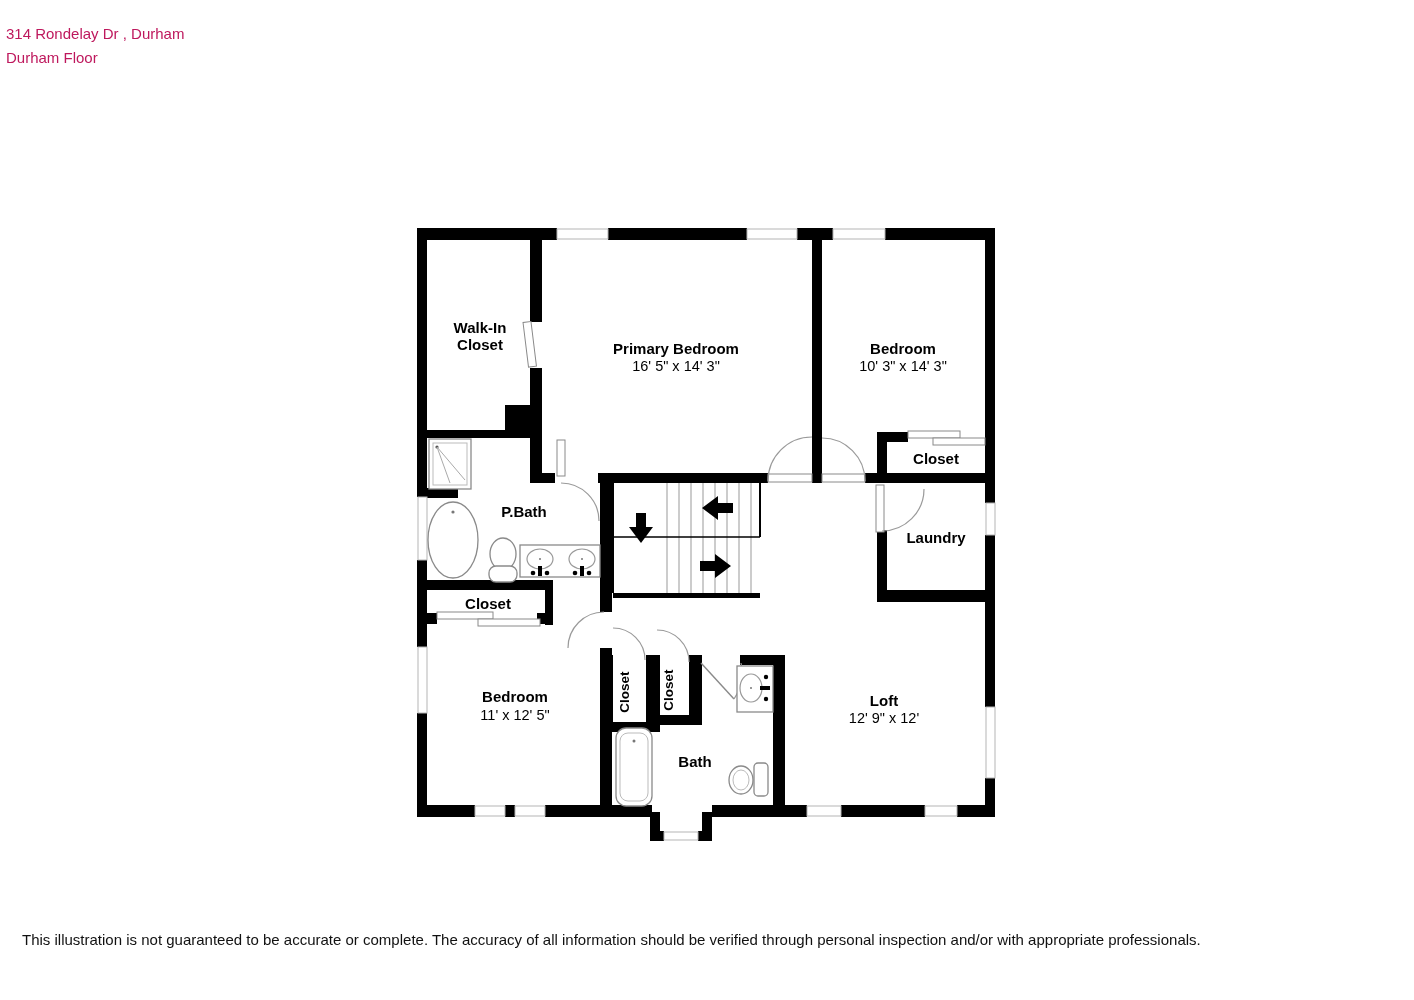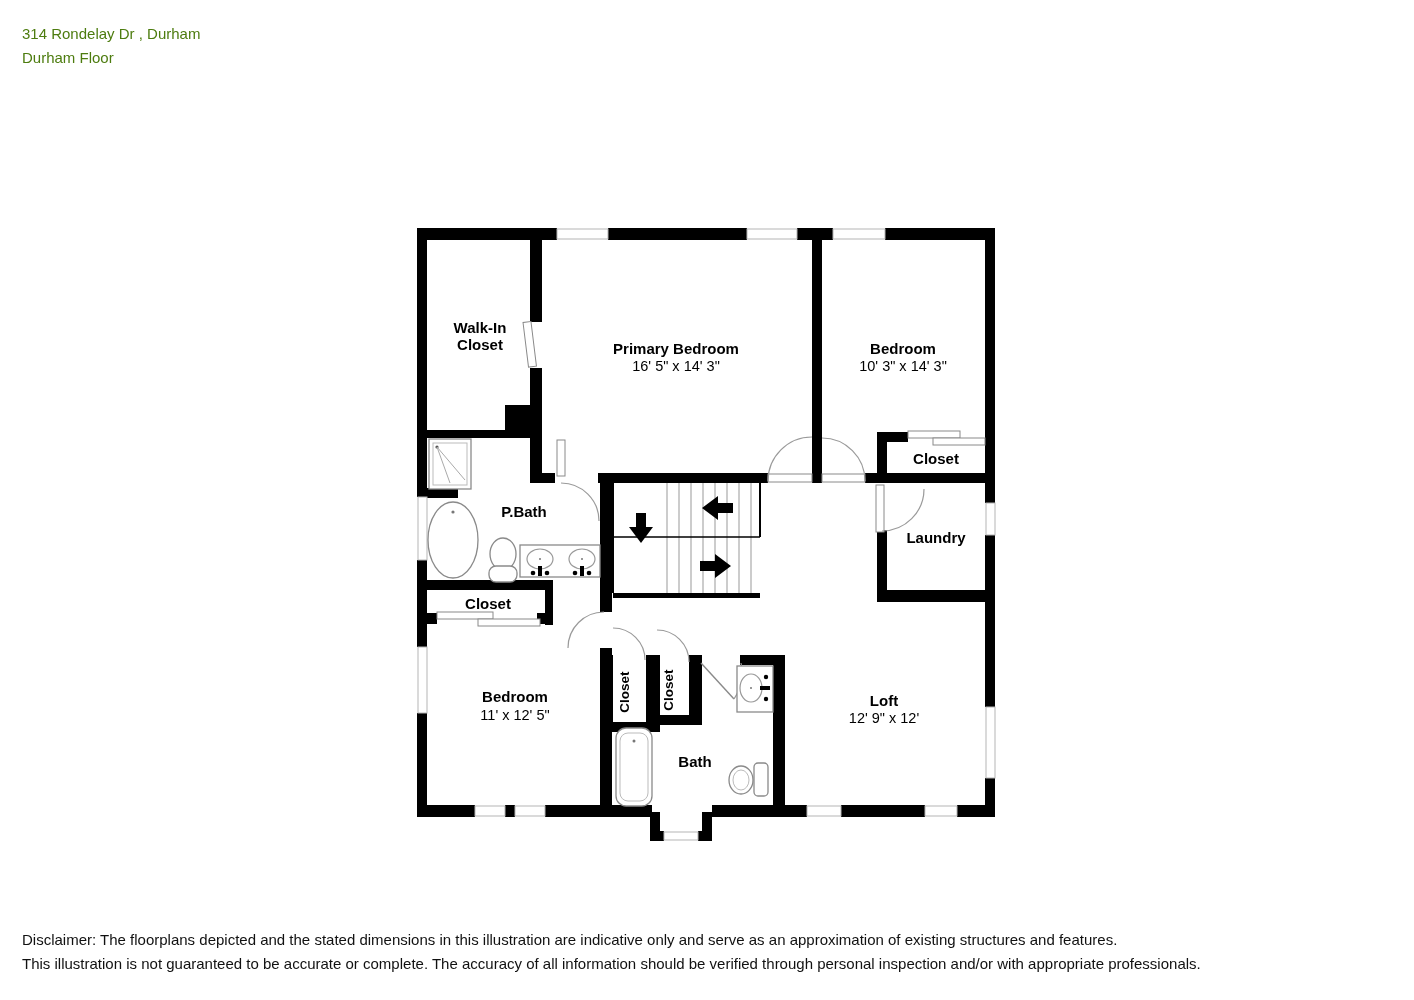--- a/index.html
+++ b/index.html
@@ -1,20 +1,20 @@
 <!DOCTYPE html>
 <html><head>
 <meta charset="utf-8">
 <style>
   html,body{margin:0;padding:0;}
   body{
     width:1414px;height:1000px;position:relative;background:#fff;
     font-family:"Liberation Sans", sans-serif;color:#000;overflow:hidden;
   }
-  .header{position:absolute;left:22px;top:22px;font-size:15px;line-height:24px;color:#4d7c0f;}
+  .header{position:absolute;left:6px;top:22px;font-size:15px;line-height:24px;color:#be185d;}
   .disclaimer{position:absolute;left:22px;top:928px;font-size:15px;line-height:24px;color:#111;}
   svg{position:absolute;left:0;top:0;}
   .wall{fill:#000;stroke:none;}
   .win{fill:#fff;stroke:#b5b5b5;stroke-width:1;}
   .slide{fill:#fff;stroke:#8a8a8a;stroke-width:1;}
   .leaf{fill:#fff;stroke:#8a8a8a;stroke-width:1;}
   .arc{fill:none;stroke:#9a9a9a;stroke-width:1.2;}
   .fix{fill:#fff;stroke:#8a8a8a;stroke-width:1.3;}
   .fix2{fill:none;stroke:#bbb;stroke-width:1;}
   .tread{stroke:#999;stroke-width:1;}
@@ -226,15 +226,14 @@
     <text class="roomlabel-sm" x="673" y="690" transform="rotate(-90 673 690)">Closet</text>
 
     <text class="roomlabel" x="695" y="767">Bath</text>
 
     <text class="roomlabel" x="884" y="706">Loft</text>
     <text class="roomdims" x="884" y="723">12' 9" x 12'</text>
   </g>
 </svg>
 
 <div class="disclaimer">
-  <div>Disclaimer: The floorplans depicted and the stated dimensions in this illustration are indicative only and serve as an approximation of existing structures and features.</div>
   <div>This illustration is not guaranteed to be accurate or complete. The accuracy of all information should be verified through personal inspection and/or with appropriate professionals.</div>
 </div>
 
 </body></html>

